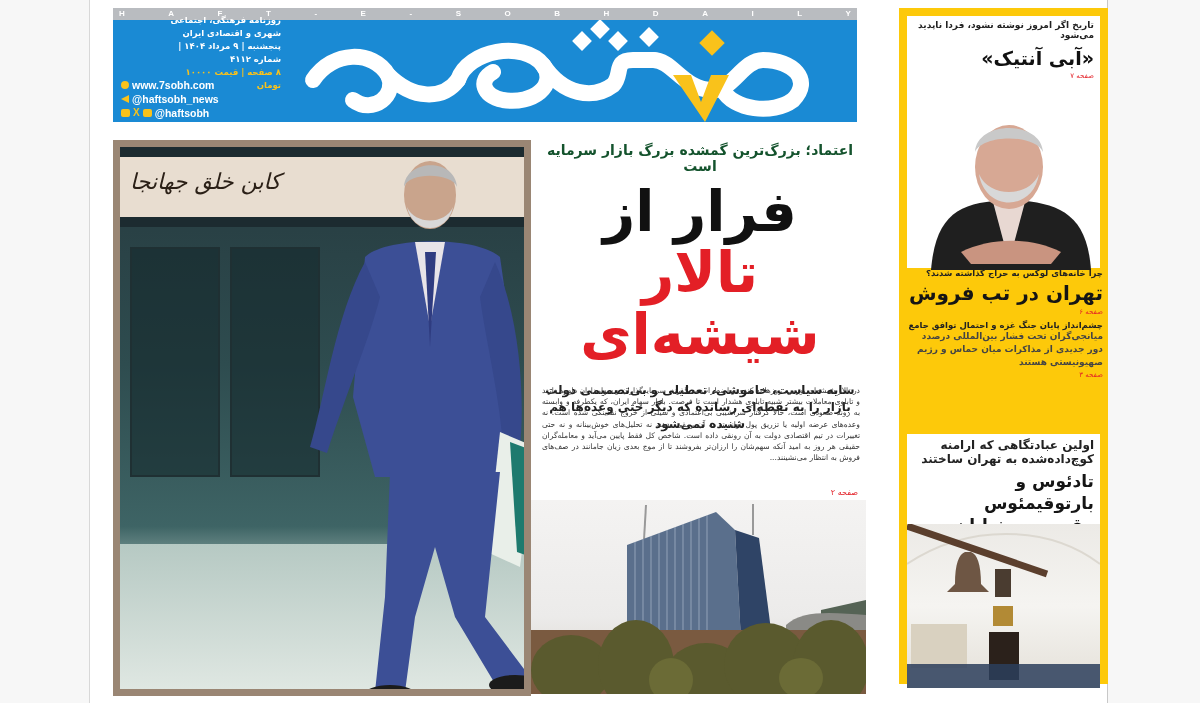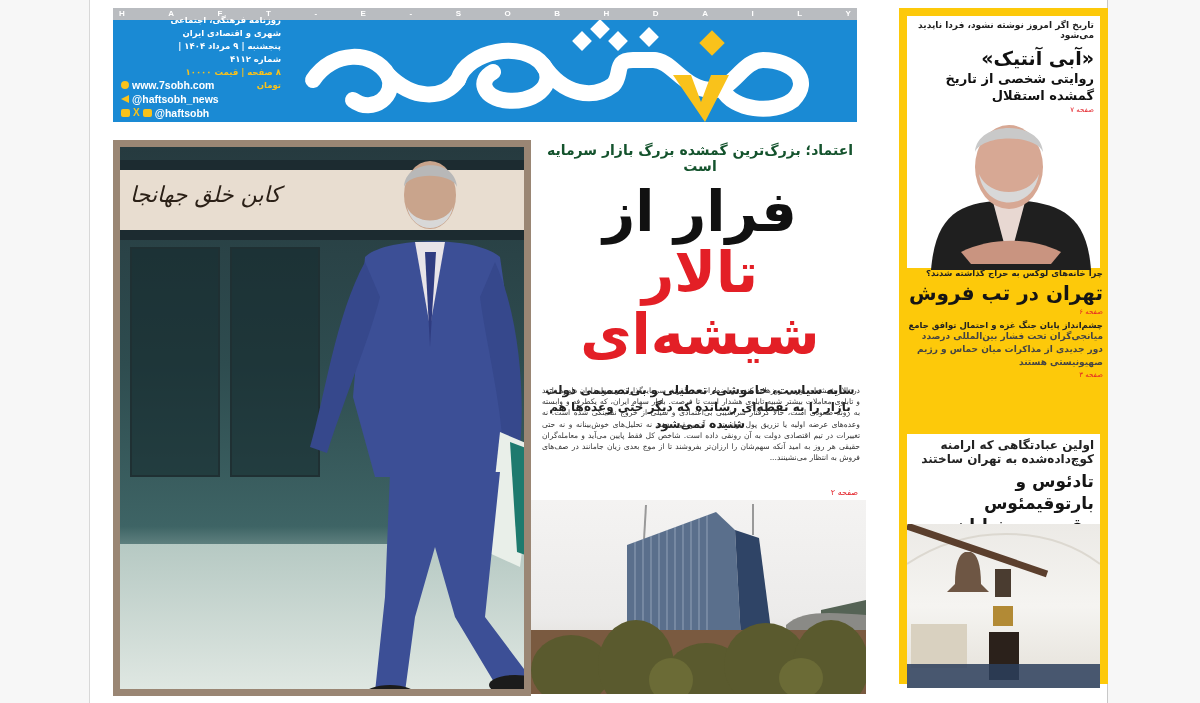--- a/index.html
+++ b/index.html
@@ -22,21 +22,21 @@
   .ico { display: inline-block; width: 9px; height: 8px; background: #f9c21b; border-radius: 2px; }
   .ico.round { border-radius: 50%; width: 8px; height: 8px; }
   .ico.tri { background: none; width: 0; height: 0; border-top: 4px solid transparent; border-bottom: 4px solid transparent; border-right: 8px solid #f9c21b; border-radius: 0; }
   .ico.x { background: none; color: #f9c21b; font-size: 10px; width: auto; height: auto; line-height: 10px; font-weight: bold; }
   .logo { position: absolute; left: 180px; top: 12px; width: 560px; height: 102px; }
 
   
   .lead-photo { position: absolute; left: 113px; top: 140px; width: 418px; height: 556px; background: #9a8674; }
   .lp-inner { position: absolute; left: 7px; top: 7px; right: 7px; bottom: 7px; overflow: hidden;
               background: linear-gradient(180deg, #263a3f 0%, #2e4c4f 40%, #3e6465 70%, #9fb7b1 80%, #cfdad4 100%); }
-  .frieze { position: absolute; left: 0; top: 13px; width: 100%; height: 80px;
+  .frieze { position: absolute; left: 0; top: 0; width: 100%; height: 80px;
             background: linear-gradient(180deg,#1c2b30 0 10px,#e8ddd0 10px 70px,#1c2b30 70px); }
   .frieze-txt { position:absolute; left: 10px; top: 22px; font-family: "DejaVu Serif", serif; font-size: 22px; color: #2b2017; direction: rtl; font-style: italic; }
   .panel { position:absolute; top: 100px; width: 90px; height: 230px; border: 2px solid #1f3033; background: rgba(20,40,44,.6); }
   .lp-floor { position: absolute; left: 0; bottom: 0; width: 100%; height: 145px; background: linear-gradient(180deg,#b6c9c3,#dfe7e2); }
 
   .man { position: absolute; left: 185px; top: 0; width: 245px; height: 560px; }
 
   .lp-caption { position: absolute; right: 14px; top: 420px; width: 390px; direction: rtl; text-align: right; }
   .lp-kicker { font-size: 13px; font-weight: bold; color: #222; }
   .lp-h1 { font-size: 26px; font-weight: bold; color: #1a1a1a; margin-top: 6px; line-height: 34px; }
@@ -218,21 +218,20 @@
       <ellipse cx="140" cy="180" rx="22" ry="22"></ellipse>
       <ellipse cx="270" cy="178" rx="22" ry="20"></ellipse>
     </g>
   </svg>
 </div>
 
 <div class="rcol">
   <div class="r-top">
     <div class="r-kicker">تاریخ اگر امروز نوشته نشود، فردا ناپدید می‌شود</div>
     <div class="r-h1">«آبی آنتیک»</div>
-    <div class="r-h2">روایتی شخصی از تاریخ گمشده استقلال</div>
     <div class="r-page">صفحه ۷</div>
     <svg class="portrait" viewBox="0 0 176 158">
       <path d="M10 158 C15 100, 40 90, 88 88 C136 90, 166 100, 170 158 Z" fill="#1f1f1f"></path>
       <path d="M72 90 L88 150 L104 90 Z" fill="#e8d8d2"></path>
       <ellipse cx="88" cy="55" rx="34" ry="42" fill="#d7a894"></ellipse>
       <path d="M54 40 C56 8, 120 8, 122 40 C114 22, 62 22, 54 40 Z" fill="#c9c9c9"></path>
       <path d="M58 62 C64 100, 112 100, 118 62 C108 86, 68 86, 58 62 Z" fill="#d8d8d8"></path>
       <path d="M40 140 C70 125, 110 125, 140 140 L130 152 L50 152 Z" fill="#c99480"></path>
     </svg>
   </div>

